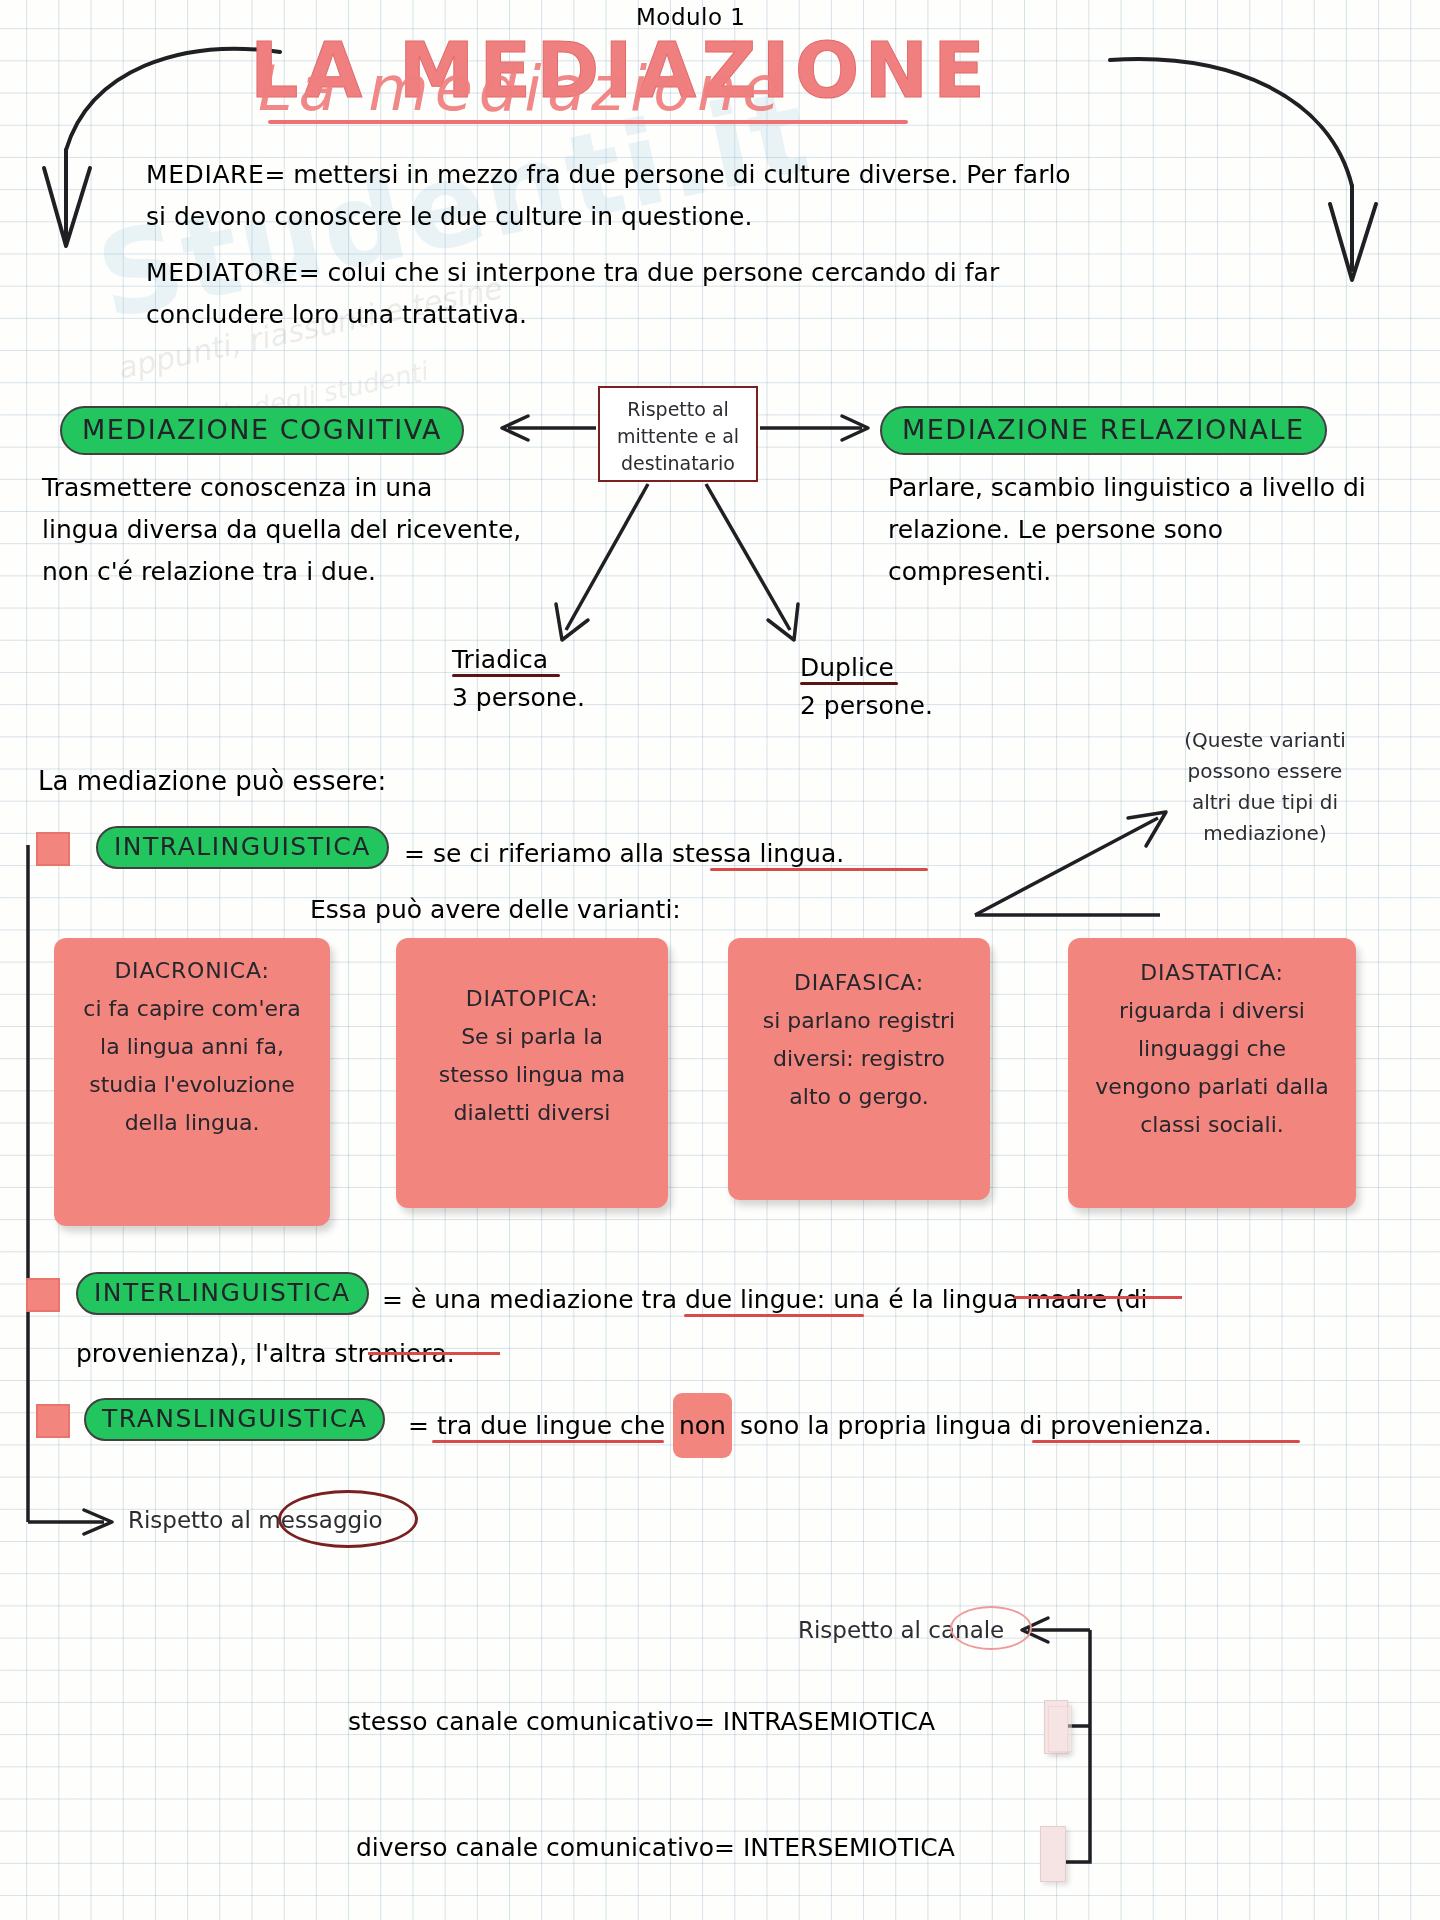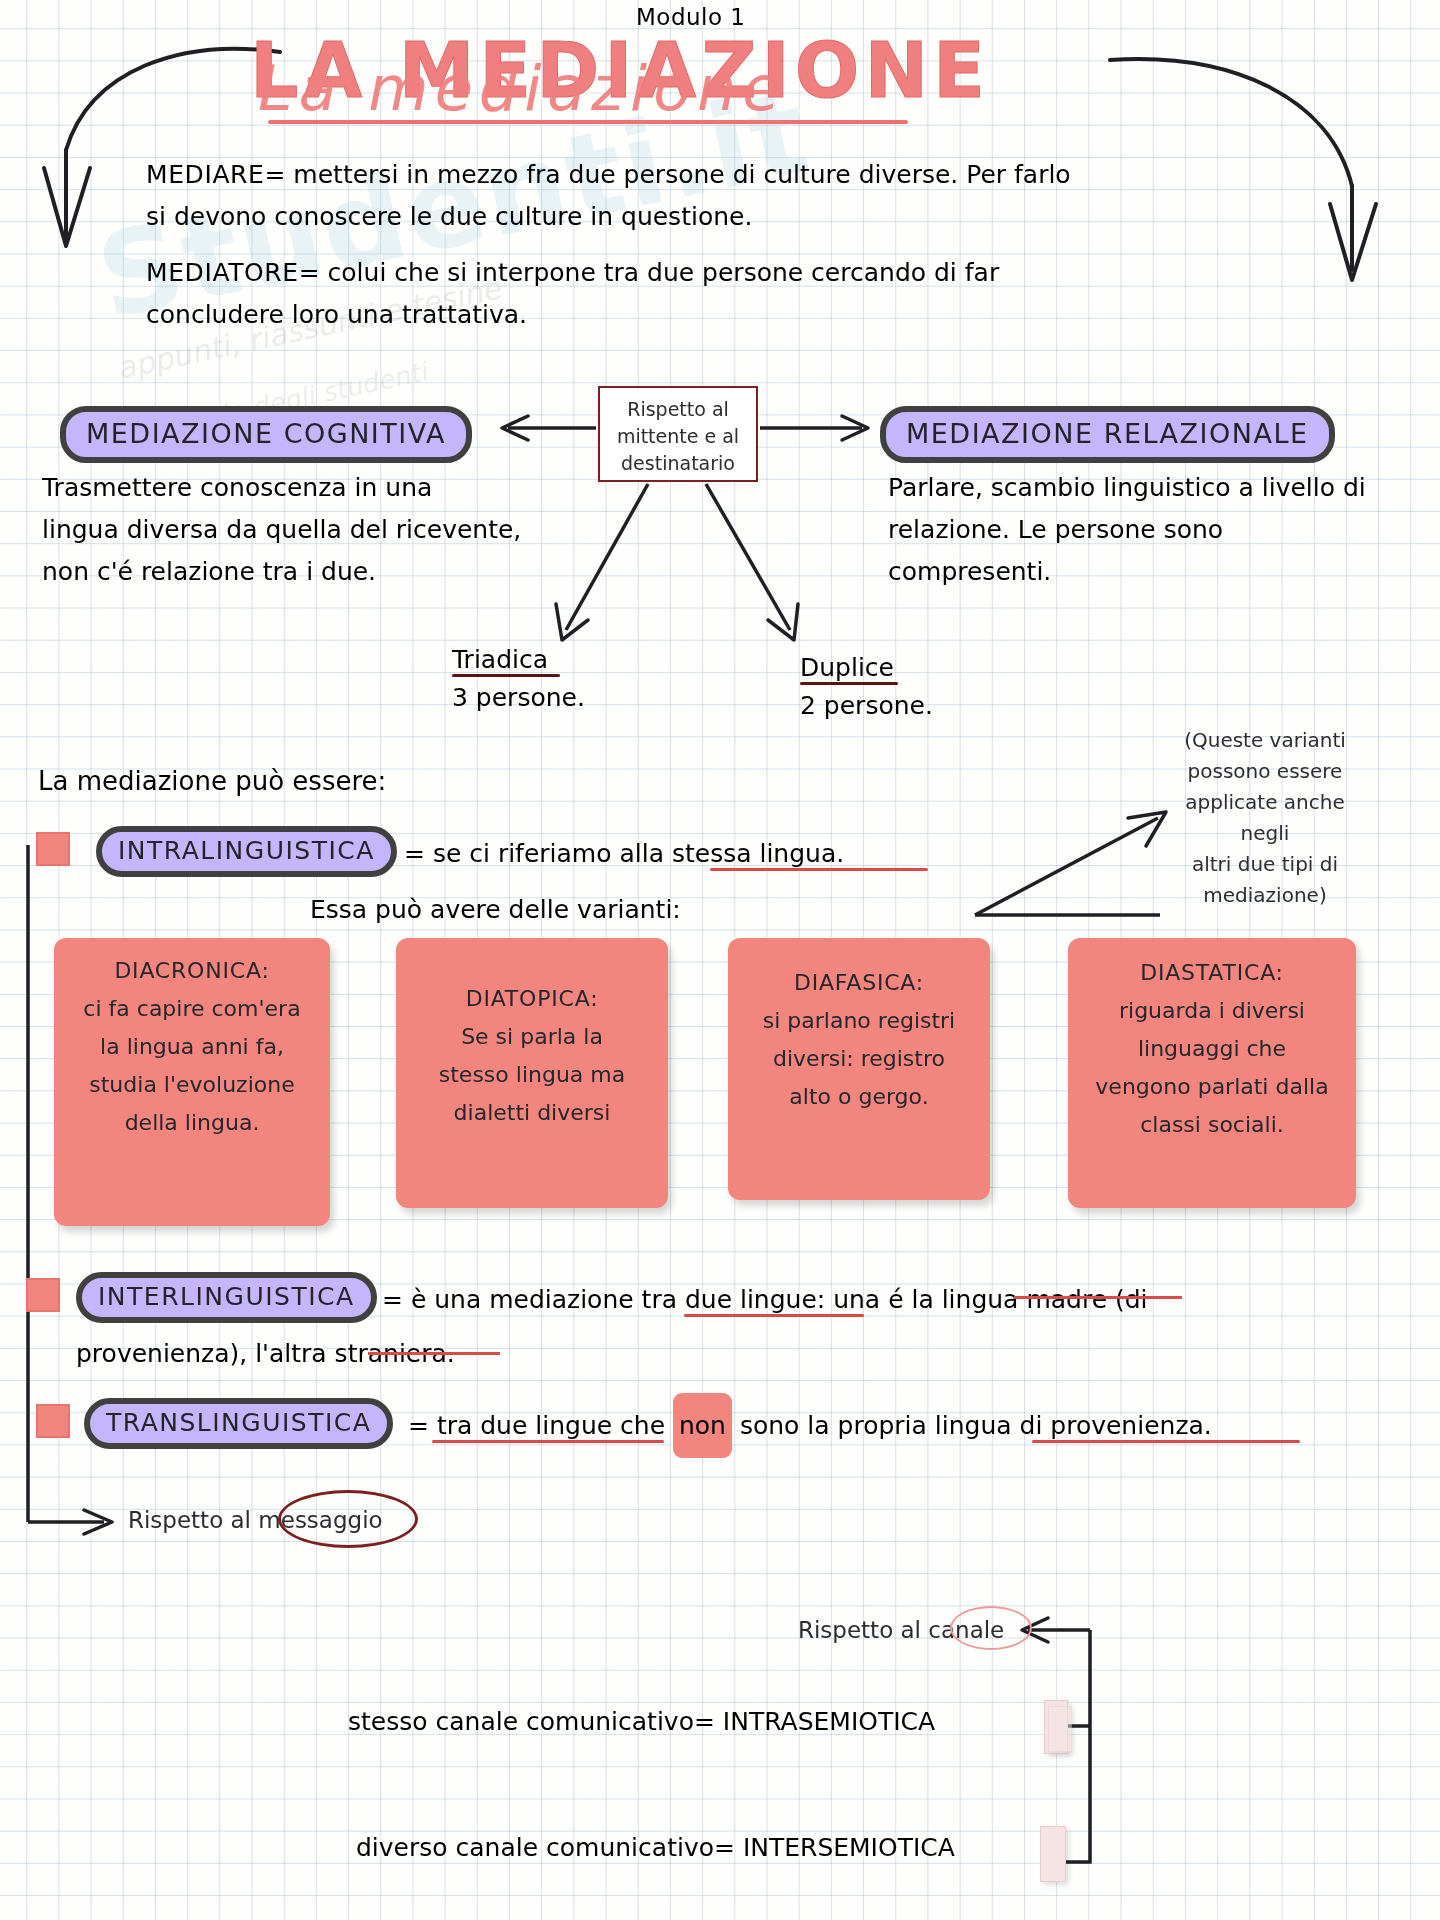--- a/index.html
+++ b/index.html
@@ -56,21 +56,21 @@
     background:#ef7272; border-radius:3px;
   }
 
   
   .para{ font-size:25px; line-height:39px; color:#000000; }
   .kw{ letter-spacing:.6px; }
 
   
   .pill{
     display:inline-block;
-    background:#c4b5fd; border:6px solid #404040;
+    background:#22c55e; border:2px solid #404040;
     border-radius:26px; padding:6px 20px 8px 20px;
     color:#23232a; font-size:27px; letter-spacing:1.5px;
   }
   .pill.sm{ font-size:25px; padding:4px 16px 6px 16px;}
   
   .sq{
     position:absolute; width:30px;height:30px;background:#f2867f;border:2px solid #e8746c;
   }
   
   #centerbox{
@@ -195,21 +195,20 @@
 
 <div class="abs para" style="left:800px;top:648px;">Duplice</div>
 <div class="uline dark" style="left:800px;top:682px;width:98px;"></div>
 <div class="abs para" style="left:800px;top:686px;">2 persone.</div>
 
 <div class="abs para" style="left:38px;top:762px;font-size:26px;">La mediazione può essere:</div>
 
 <div class="abs note-right" style="left:1160px;top:725px;width:210px;">
   <div>(Queste varianti</div>
   <div>possono essere</div>
-  <div>applicate anche negli</div>
   <div>altri due tipi di</div>
   <div>mediazione)</div>
 </div>
 
 <div class="sq" style="left:36px;top:832px;"></div>
 <div class="abs" style="left:96px;top:826px;">
   <span class="pill sm">INTRALINGUISTICA</span>
 </div>
 <div class="abs para nowrap" style="left:404px;top:834px;">
   <span>= se ci riferiamo alla </span><span>stessa lingua</span><span>.</span>

